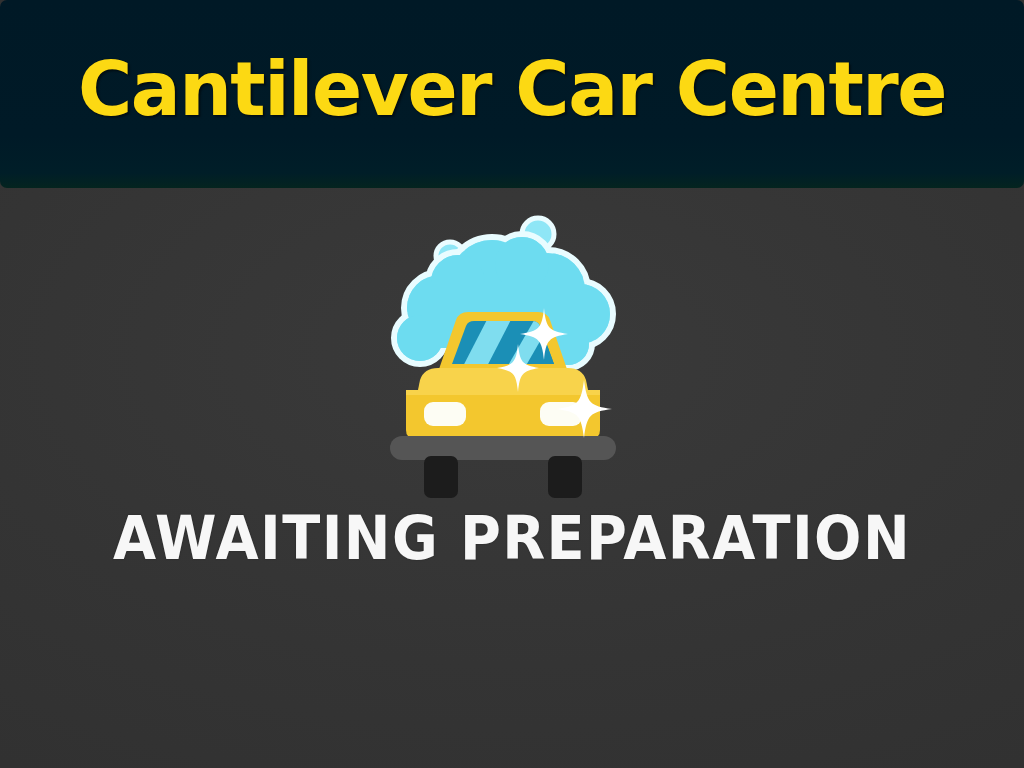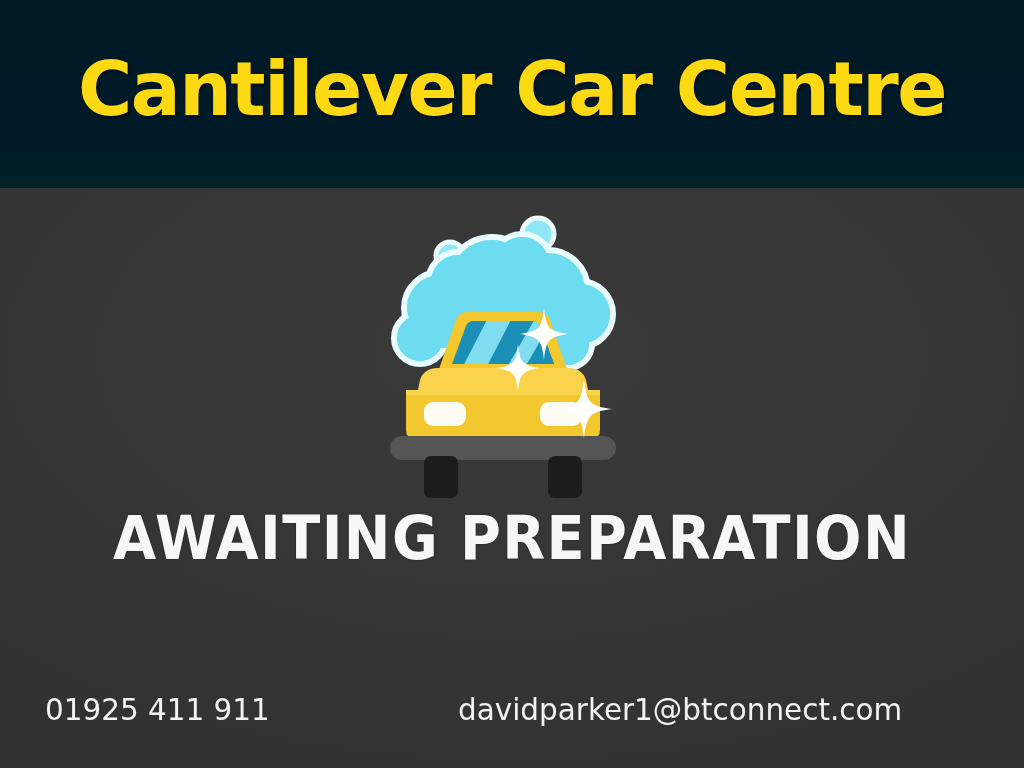--- a/index.html
+++ b/index.html
@@ -25,20 +25,21 @@
 
   
   .header-band {
     position: absolute;
     left: 0;
     top: 0;
     width: 1024px;
     height: 188px;
     background: #001824;
     background-image: linear-gradient(180deg, #001926 0%, #001a27 72%, #001e28 92%, #04241f 100%);
+    border-radius: 7px;
   }
   .header-title {
     position: absolute;
     left: 0;
     top: 0;
     width: 1024px;
     height: 188px;
     display: flex;
     align-items: center;
     justify-content: center;
@@ -184,18 +185,14 @@
       <g fill="#ffffff">
         <path d="M182 104 C184 124 187 127 206 130 C187 133 184 136 182 156 C180 136 177 133 158 130 C177 127 180 124 182 104 Z"></path>
         <path d="M156 140 C158 158 160 161 177 164 C160 167 158 170 156 188 C154 170 152 167 135 164 C152 161 154 158 156 140 Z"></path>
         <path d="M222 176 C225 199 228 202 250 205 C228 208 225 211 222 234 C219 211 216 208 194 205 C216 202 219 199 222 176 Z"></path>
       </g>
     </svg>
   </div>
 
   <div class="status-text">AWAITING PREPARATION</div>
 
-  <div class="footer">
-    <div class="phone">01925 411 911</div>
-    <div class="email">davidparker1@btconnect.com</div>
-  </div>
 
 </div>
 
 </body></html>

